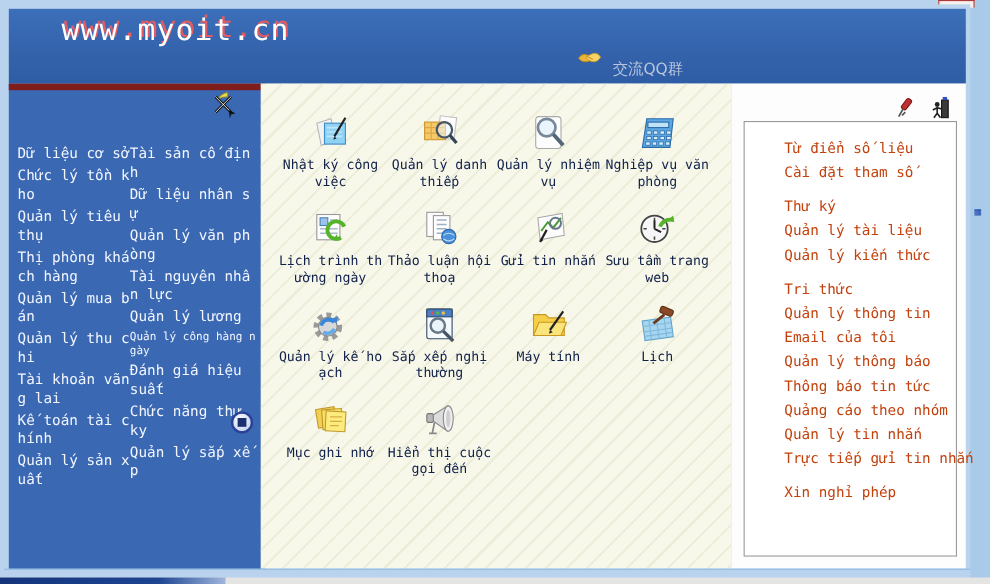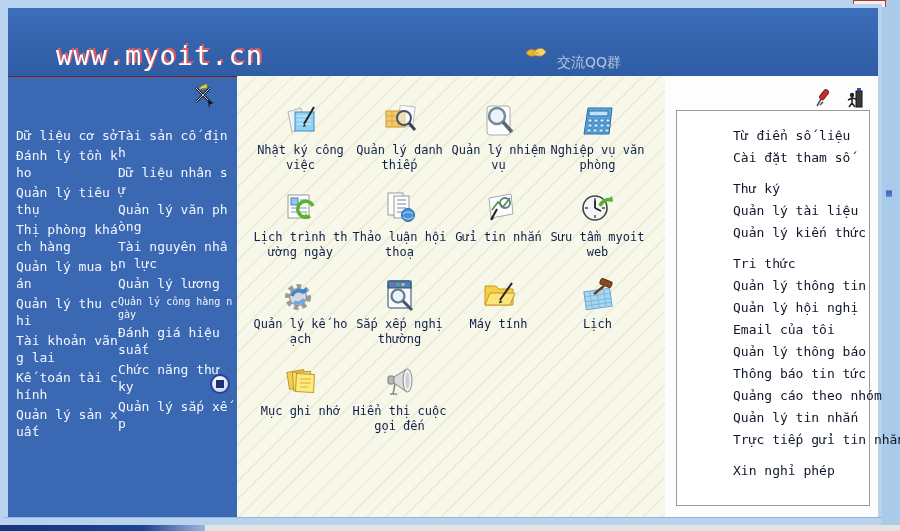--- a/index.html
+++ b/index.html
@@ -8,28 +8,28 @@
 
   
   .bg-strip{position:absolute;left:882px;top:0;width:18px;height:531px;background:#a9cbe9;}
   .bg-tab{position:absolute;left:853px;top:0;width:31px;height:6px;background:#f4f0ec;border:1px solid #b03838;border-bottom:none;}
   .bg-glyph{position:absolute;left:886px;top:186px;width:12px;height:14px;color:#2a52b0;font-size:10px;line-height:14px;}
 
   
   #win{position:absolute;left:4px;top:4px;width:878px;height:521px;background:#b9d3ee;}
   #header{position:absolute;left:4px;top:4px;width:870px;height:68px;
           background:linear-gradient(180deg,#3c6fba 0%,#3463ac 55%,#2f5da5 100%);}
-  #site-title{position:absolute;left:48px;top:32px;font-size:27px;letter-spacing:1px;color:#fff;
+  #site-title{position:absolute;left:48px;top:4px;font-size:27px;letter-spacing:1px;color:#fff;
               text-shadow:2px -2px 0 rgba(245,90,90,.9);}
   #qq-link{position:absolute;left:516px;top:28px;display:flex;align-items:center;gap:9px;cursor:pointer;}
   #qq-link span.lbl{color:#b9c6dd;font-size:14px;font-family:"DejaVu Sans",sans-serif;margin-top:18px;}
 
   #bodyrow{position:absolute;left:4px;top:72px;width:870px;height:441px;}
   
-  #sidebar{position:absolute;left:0;top:0;width:233px;height:441px;background:#3a68b3;border-top:1px solid #7f1d1d;}
+  #sidebar{position:absolute;left:0;top:0;width:233px;height:441px;background:#3a68b3;border-top:6px solid #7f1d1d;}
   .scol{position:absolute;top:50px;display:flex;flex-direction:column;gap:3px;}
   #scol1{left:8px;width:102px;}
   #scol2{left:110px;width:116px;}
   .si{color:#f2f6ff;font-size:13px;line-height:17px;word-break:break-all;cursor:pointer;}
   .si.small{font-size:10px;line-height:13px;}
 
   
   #desktop{position:absolute;left:229px;top:0;width:428px;height:441px;background:#f8f8ea;
            background-image:repeating-linear-gradient(135deg,rgba(222,226,198,.45) 0 2px,rgba(0,0,0,0) 2px 13px);}
   #icon-grid{position:absolute;left:14px;top:26px;width:402px;display:grid;
@@ -39,21 +39,21 @@
   .dt-item .lab{margin-top:3px;width:94px;text-align:center;font-size:12px;line-height:15px;
                 color:#10204a;word-break:break-all;}
 
   
   #rightpane{position:absolute;left:657px;top:0;width:213px;height:441px;background:#fdfdfd;}
   #tool-icons{position:absolute;left:150px;top:12px;display:flex;gap:13px;}
   #tool-icons .tico{width:18px;height:20px;cursor:pointer;}
   #menu-box{position:absolute;left:11px;top:34px;width:194px;height:396px;background:#fff;border:1px solid #9a9a9a;
             padding:14px 0 0 36px;box-sizing:border-box;}
   .rp-group{margin-bottom:9px;}
-  .rp-item{font-size:13px;line-height:22px;color:#0f172a;cursor:pointer;white-space:nowrap;margin-left:20px;}
+  .rp-item{font-size:13px;line-height:22px;color:#c2410c;cursor:pointer;white-space:nowrap;}
 
   
   #win-bottom{position:absolute;left:0;top:513px;width:878px;height:8px;background:#b9d3ee;border-top:1px solid #8fb8e0;}
   #taskbar{position:absolute;left:0;top:525px;width:900px;height:6px;background:#e4e4e2;}
   #taskbar .tb-left{position:absolute;left:0;top:0;height:6px;width:205px;
                     background:linear-gradient(90deg,#14357c 0%,#1d4391 70%,#9fb6dc 100%);}
 
   
   #cursor{position:absolute;left:193px;top:82px;width:24px;height:26px;pointer-events:none;}
   #round-btn{position:absolute;left:210px;top:374px;width:20px;height:20px;border-radius:50%;
@@ -89,21 +89,21 @@
         </span>
         <span class="lbl">交流QQ群</span>
       </div>
     </div>
 
     <div id="bodyrow">
 
       <div id="sidebar">
         <div id="scol1" class="scol">
           <div class="si">Dữ liệu cơ sở</div>
-          <div class="si">Đánh lý tồn kho</div>
+          <div class="si">Chức lý tồn kho</div>
           <div class="si">Quản lý tiêu thụ</div>
           <div class="si">Thị phòng khách hàng</div>
           <div class="si">Quản lý mua bán</div>
           <div class="si">Quản lý thu chi</div>
           <div class="si">Tài khoản vãng lai</div>
           <div class="si">Kế toán tài chính</div>
           <div class="si">Quản lý sản xuất</div>
         </div>
         <div id="scol2" class="scol">
           <div class="si">Tài sản cố định</div>
@@ -224,21 +224,21 @@
           <div class="dt-item">
             <span class="ic">
               <svg width="38" height="36" viewBox="0 0 36 36">
                 <circle cx="15" cy="18" r="12" fill="#f6f6f6" stroke="#444" stroke-width="1.6"></circle>
                 <path d="M15 8 v3 M15 25 v3 M5 18 h3 M22 18 h3" stroke="#444" stroke-width="1.4"></path>
                 <path d="M15 18 L15 10.5 M15 18 L21 21" stroke="#222" stroke-width="1.8"></path>
                 <path d="M20 16 a10 10 0 0 1 12 -6" fill="none" stroke="#56b42a" stroke-width="3.5"></path>
                 <path d="M33 12 l-1 -6 l-5 4 z" fill="#56b42a"></path>
               </svg>
             </span>
-            <span class="lab">Sưu tầm myoit web</span>
+            <span class="lab">Sưu tầm trang web</span>
           </div>
 
           <div class="dt-item">
             <span class="ic">
               <svg width="38" height="36" viewBox="0 0 36 36">
                 <circle cx="15" cy="20" r="10" fill="none" stroke="#9a9a9a" stroke-width="6" stroke-dasharray="4.2 3.4"></circle>
                 <circle cx="15" cy="20" r="8.5" fill="#d8d8d8" stroke="#888"></circle>
                 <path d="M9 19 a7 7 0 0 1 12 -3" fill="none" stroke="#3a86d8" stroke-width="3.5"></path>
                 <path d="M23 17 l1 -6 l-7 2 z" fill="#3a86d8"></path>
                 <path d="M21 22 a7 7 0 0 1 -10 3" fill="none" stroke="#66aae8" stroke-width="3.5"></path>
@@ -339,21 +339,20 @@
             <div class="rp-item">Cài đặt tham số</div>
           </div>
           <div class="rp-group">
             <div class="rp-item">Thư ký</div>
             <div class="rp-item">Quản lý tài liệu</div>
             <div class="rp-item">Quản lý kiến thức</div>
           </div>
           <div class="rp-group">
             <div class="rp-item">Tri thức</div>
             <div class="rp-item">Quản lý thông tin</div>
-            <div class="rp-item">Quản lý hội nghị</div>
             <div class="rp-item">Email của tôi</div>
             <div class="rp-item">Quản lý thông báo</div>
             <div class="rp-item">Thông báo tin tức</div>
             <div class="rp-item">Quảng cáo theo nhóm</div>
             <div class="rp-item">Quản lý tin nhắn</div>
             <div class="rp-item">Trực tiếp gửi tin nhắn</div>
           </div>
           <div class="rp-group">
             <div class="rp-item">Xin nghỉ phép</div>
           </div>

